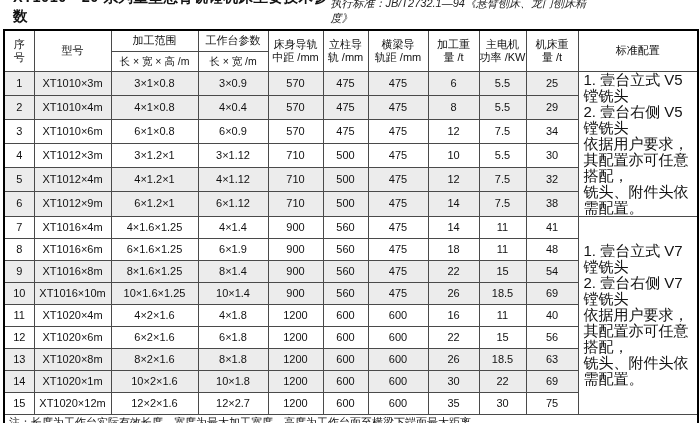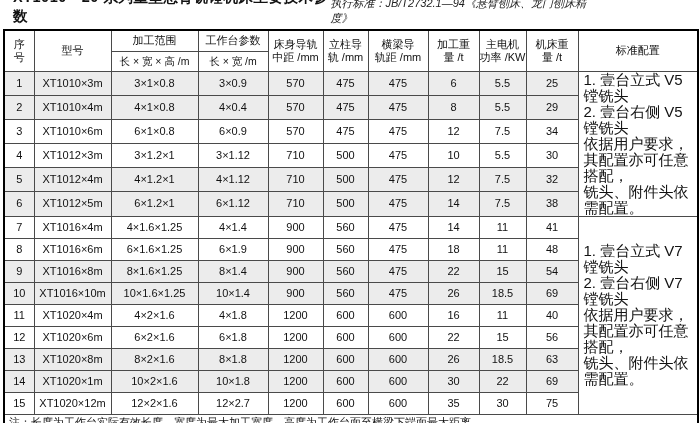--- a/index.html
+++ b/index.html
@@ -160,21 +160,21 @@
           <td>4×1.12</td>
           <td>710</td>
           <td>500</td>
           <td>475</td>
           <td>12</td>
           <td>7.5</td>
           <td>32</td>
         </tr>
         <tr class="shaded">
           <td>6</td>
-          <td>XT1012×5m</td>
+          <td>XT1012×9m</td>
           <td>6×1.2×1</td>
           <td>6×1.12</td>
           <td>710</td>
           <td>500</td>
           <td>475</td>
           <td>14</td>
           <td>7.5</td>
           <td>38</td>
         </tr>
         <tr>

